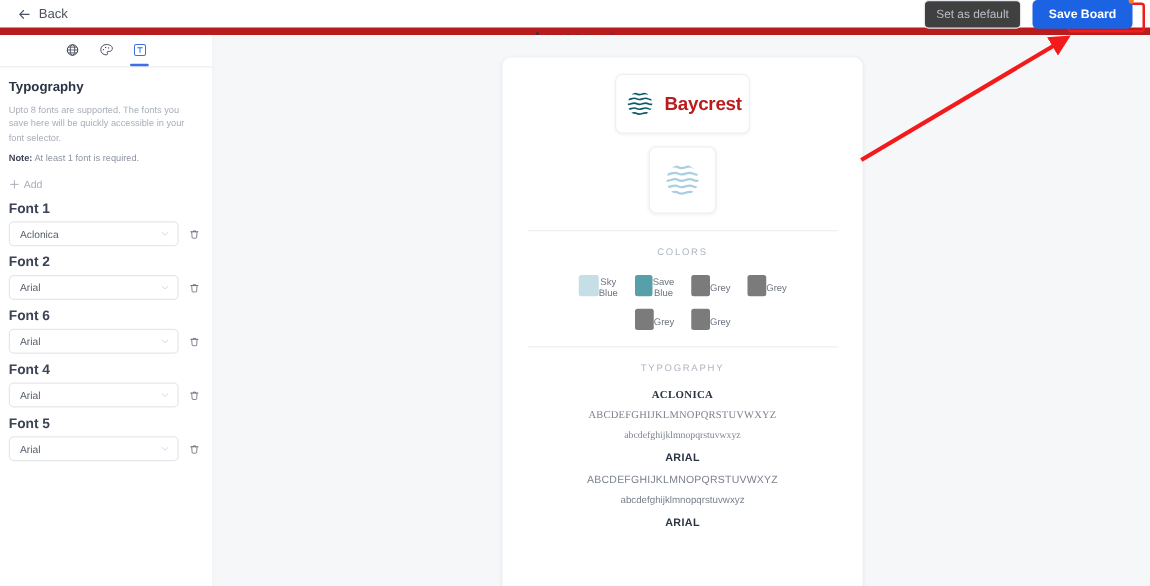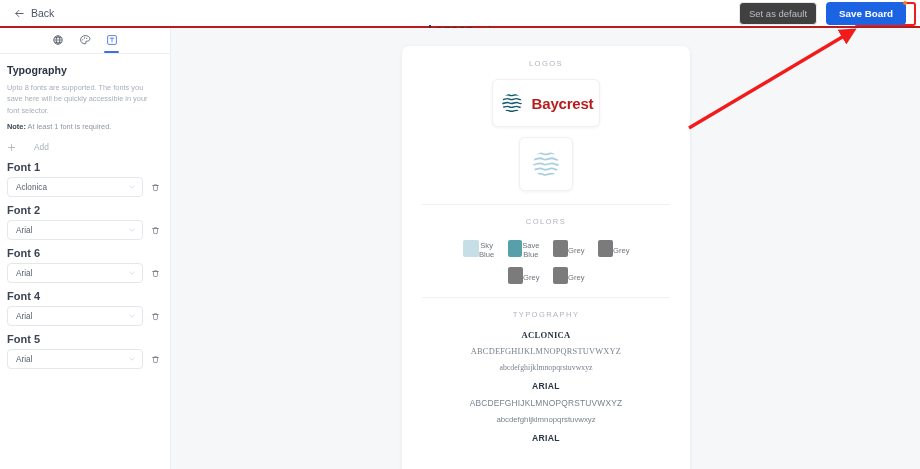--- a/index.html
+++ b/index.html
@@ -7,21 +7,21 @@
     width: 920px; height: 469px;
     font-family: "Liberation Sans", sans-serif;
     background: #ffffff;
     overflow: hidden;
   }
   #app { position: relative; width: 920px; height: 469px; }
 
   
   .topbar {
     position: absolute; top: 0; left: 0; width: 920px; height: 28px;
-    background: #ffffff; border-bottom: 2px solid #b91c1c;
+    background: #ffffff; border-bottom: 6px solid #b91c1c;
     display: flex; align-items: center;
   }
   .back-btn {
     display: flex; align-items: center; gap: 6px;
     margin-left: 14px; color: #4a5260; font-size: 10.5px; cursor: pointer;
   }
   .back-arrow { width: 11px; height: 11px; display: block; }
   .title-wrap {
     position: absolute; left: 0; right: 0; top: 16px; height: 28px;
     display: flex; align-items: center; justify-content: center; gap: 7px;
@@ -66,21 +66,21 @@
   .tab.active::after {
     content: ""; position: absolute; bottom: 0; left: 6px; right: 6px;
     height: 2px; background: #3e6fe6; border-radius: 1px;
   }
   .panel-body { padding: 10px 10px 0 7px; }
   .panel-title { font-size: 10.6px; font-weight: 700; color: #2b3445; margin-bottom: 6px; }
   .panel-desc { font-size: 7.4px; color: #a8aeb9; line-height: 1.55; margin-bottom: 6px; }
   .panel-note { font-size: 7.4px; color: #8d94a1; margin-bottom: 11px; }
   .panel-note b { color: #3b4354; font-weight: 700; }
   .add-row {
-    display: flex; align-items: center; gap: 18px;
+    display: flex; align-items: center; gap: 3px;
     color: #a8aeb9; font-size: 8.4px; margin-bottom: 9px; cursor: pointer;
   }
   .plus-icon { width: 9px; height: 9px; display: block; }
 
   .field-group { margin-bottom: 7px; }
   .field-label { font-size: 11px; font-weight: 700; color: #3b4354; margin-bottom: 4px; }
   .field-row { display: flex; align-items: center; gap: 8px; }
   .select-box {
     flex: 0 0 136px; height: 20px; border: 1px solid #e4e7ec; border-radius: 4px;
     background: #fff; display: flex; align-items: center;
@@ -289,21 +289,20 @@
           </svg>
         </div>
       </div>
 
     </div>
   </div>
 
   <div class="canvas">
     <div class="board-card">
 
-      <div class="section-head">LOGOS</div>
 
       <div class="logo-tile">
         <svg class="logo-mark" viewBox="0 0 40 40">
           <defs>
             <clipPath id="cp1">
                 <circle cx="20" cy="20" r="15"></circle>
               </clipPath>
           </defs>
           <g clip-path="url(#cp1)" fill="none" stroke="#0f5a66" stroke-width="2.1" stroke-linecap="round">
             <path d="M2 8c5 3 9-3 14 0s9-3 14 0 8-2 12 0"></path>

